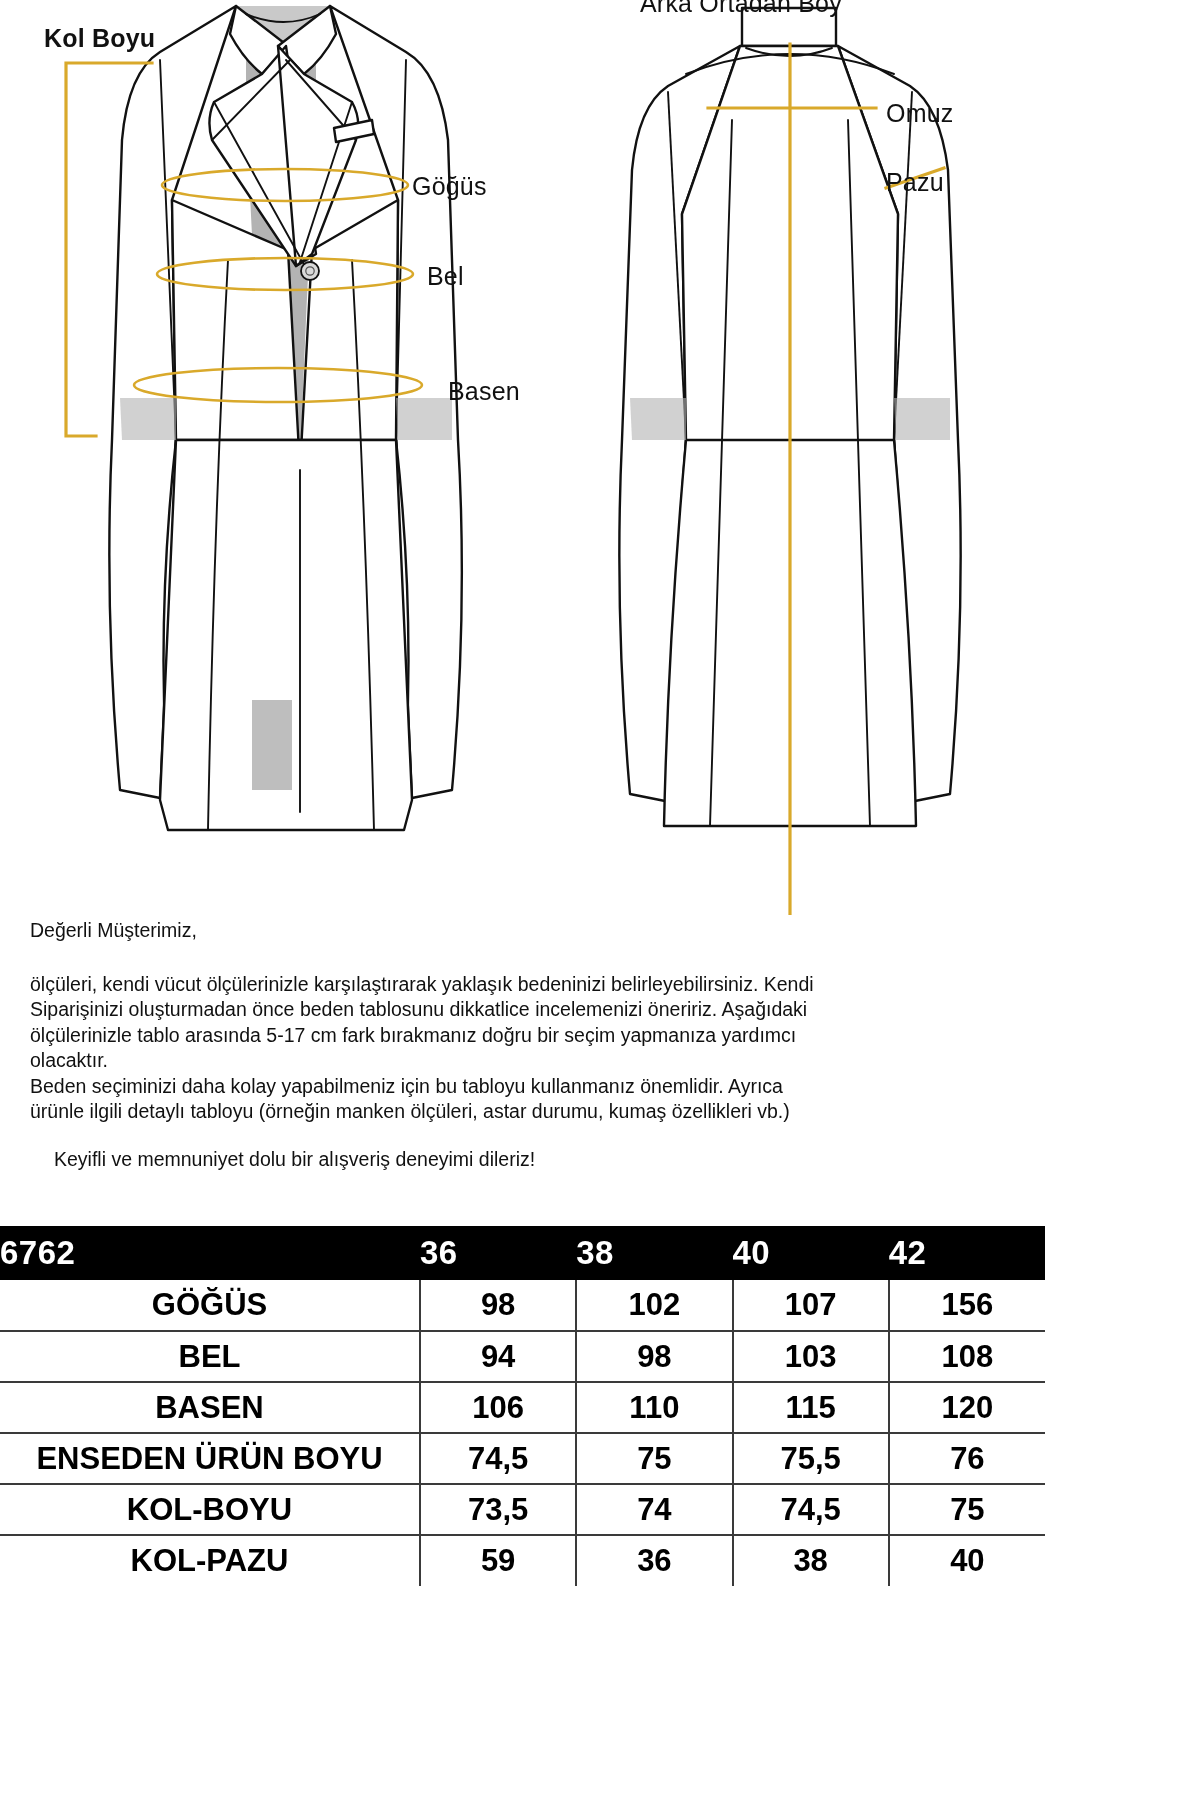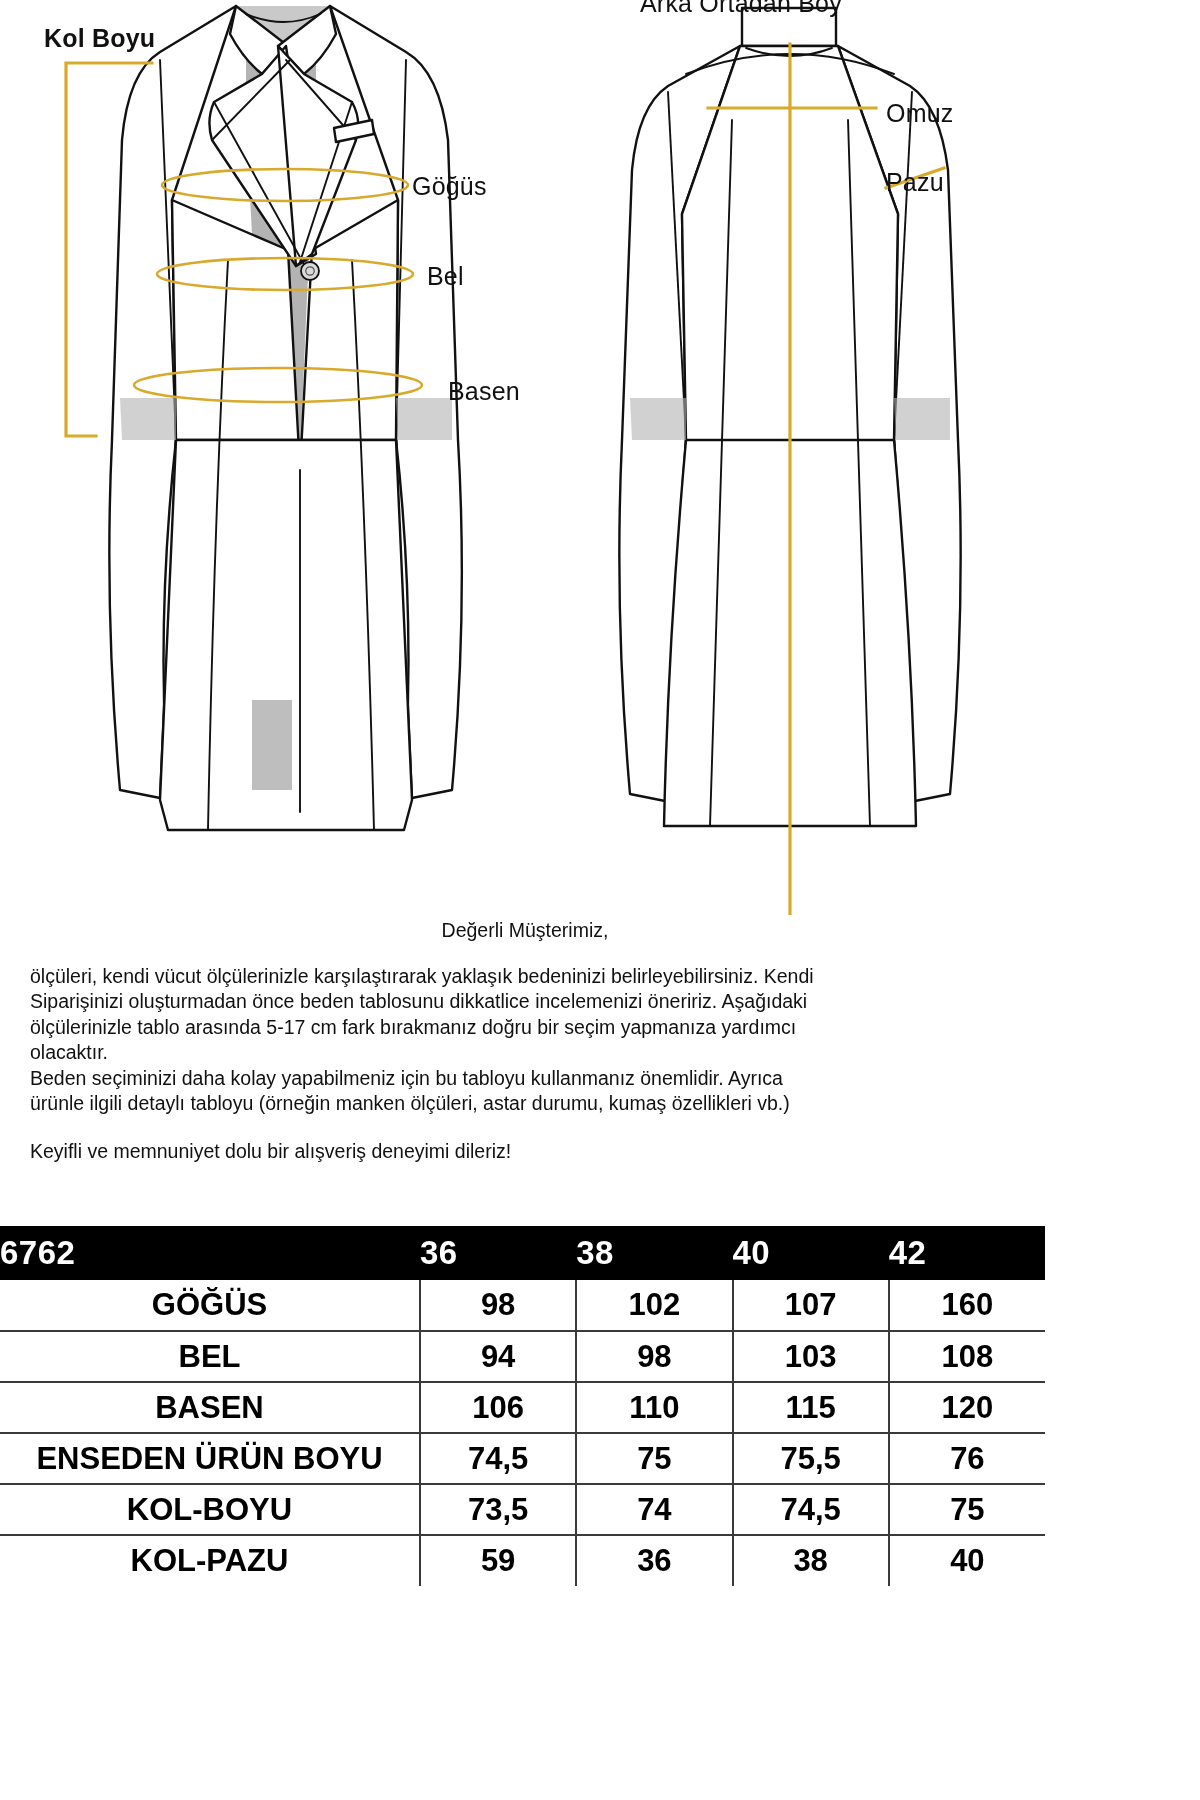--- a/index.html
+++ b/index.html
@@ -47,24 +47,24 @@
   #notice {
     position: absolute;
     left: 30px;
     top: 918px;
     width: 990px;
     font-family: "Liberation Sans", sans-serif;
     font-size: 19.5px;
     line-height: 25.5px;
     color: #111111;
   }
-  #notice .greet { margin-bottom: 20px; display: block; text-align: center; }
+  #notice .greet { margin-bottom: 28px; display: block; }
   #notice .para  { display: block; }
   #notice .para + .para { margin-top: 0px; }
-  #notice .closing { display: block; margin-top: 22px; }
+  #notice .closing { display: block; margin-top: 22px; margin-left: 24px; }
 
   
   #size-table {
     position: absolute;
     left: 0;
     top: 1226px;
     width: 1045px;
     border-collapse: collapse;
     table-layout: fixed;
     font-family: "Liberation Sans", sans-serif;
@@ -348,21 +348,21 @@
         <th>40</th>
         <th>42</th>
       </tr>
     </thead>
     <tbody>
       <tr>
         <td class="row-label">GÖĞÜS</td>
         <td>98</td>
         <td>102</td>
         <td>107</td>
-        <td>160</td>
+        <td>156</td>
       </tr>
       <tr>
         <td class="row-label">BEL</td>
         <td>94</td>
         <td>98</td>
         <td>103</td>
         <td>108</td>
       </tr>
       <tr>
         <td class="row-label">BASEN</td>

